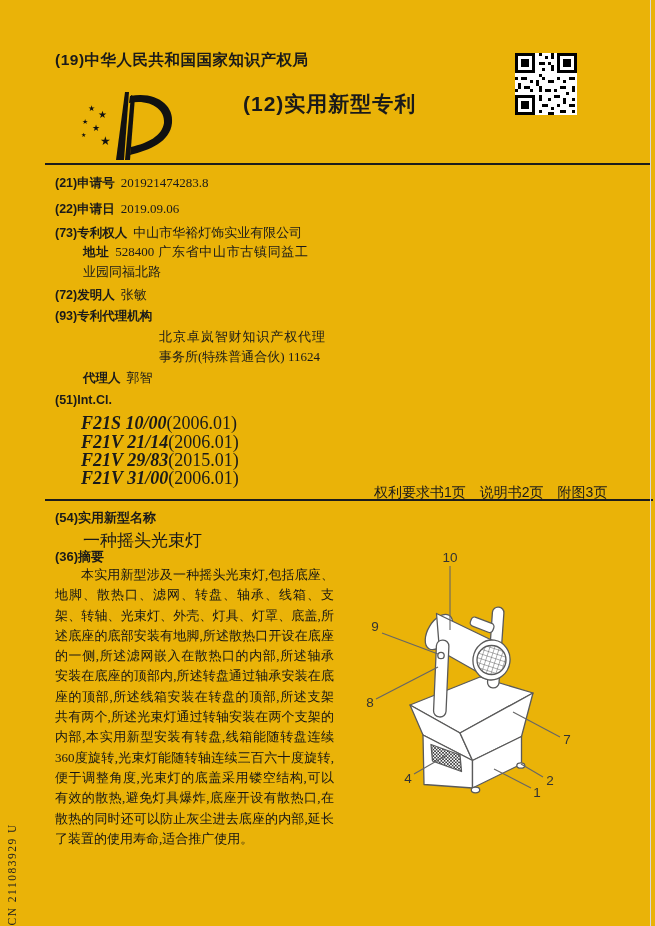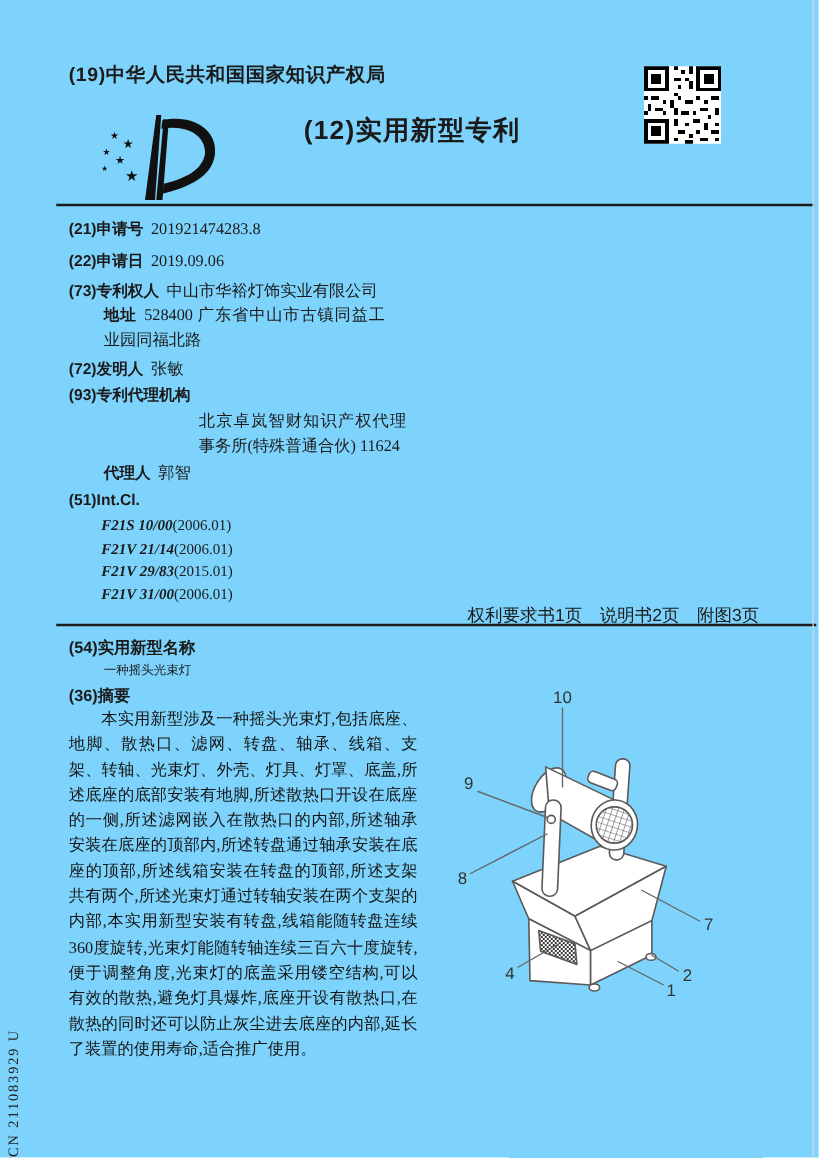--- a/index.html
+++ b/index.html
@@ -1,47 +1,47 @@
 <!DOCTYPE html>
 <html><head>
 <meta charset="utf-8">
 <style>
   * { margin:0; padding:0; box-sizing:border-box; }
   html,body { background:#ffffff; }
   .page {
-    position:relative; width:655px; height:926px; background:#7dd3fc;
+    position:relative; width:655px; height:926px; background:#eab308;
     overflow:hidden; font-family:"Liberation Sans", sans-serif; color:#1a1a1a;
   }
   .abs { position:absolute; }
   .blabel { font-family:"Liberation Sans", sans-serif; font-weight:bold; }
   .sval  { font-family:"Liberation Serif","DejaVu Serif",serif; }
   .office-line { left:55px; top:50px; font-size:15.5px; font-weight:bold; letter-spacing:0.5px; }
   .doc-type { left:243px; top:90px; font-size:21px; font-weight:bold; letter-spacing:1px; }
   .pub-block { left:405px; top:124px; }
   .pub-row { height:19px; font-size:12.5px; white-space:nowrap; }
   .pub-row .blabel { font-size:12.5px; }
   .pub-row .sval { font-size:13px; }
   .rule { position:absolute; background:#1c1c1c; }
   .rule1 { left:45px; top:163px; width:606px; height:2px; }
   .rule2 { left:45px; top:499px; width:608px; height:2px; }
   .biblio-row { position:absolute; font-size:12.5px; white-space:nowrap; }
   .biblio-row .sval { font-size:13px; margin-left:6px; }
   .wrapblock { position:absolute; font-size:12.5px; line-height:20px; text-align:justify; }
   .wrapblock .blabel { margin-right:6px; }
   .wrapblock .sval { font-size:13px; }
-  .intcl-item { position:absolute; left:81px; font-size:12px; white-space:nowrap;
+  .intcl-item { position:absolute; left:81px; font-size:18px; white-space:nowrap;
     font-family:"Liberation Serif","DejaVu Serif",serif; }
   .intcl-item .code { font-style:italic; font-weight:bold; }
   .intcl-item .idate { font-style:normal; }
   .pages-line { left:374px; top:484px; font-size:14px; white-space:nowrap; }
   .pages-line span { margin-right:14px; }
   .pages-line span:last-child { margin-right:0; }
   .s-label { font-size:13px; font-weight:bold; }
   .s54-label { left:55px; top:509px; }
-  .s54-title { left:83px; top:529px; font-size:10px; font-family:"Liberation Serif","DejaVu Serif",serif; }
+  .s54-title { left:83px; top:529px; font-size:17px; font-family:"Liberation Serif","DejaVu Serif",serif; }
   .s57-label { left:55px; top:548px; }
   .abstract {
     left:55px; top:565px; width:279px; font-size:13px; line-height:20.3px;
     text-indent:2em; text-align:justify; text-justify:inter-character;
     font-family:"Liberation Serif","DejaVu Serif",serif; color:#151515;
   }
   .side-code {
     left:-57px; top:848px; width:140px; height:15px; transform:rotate(-90deg);
     font-size:11.5px; letter-spacing:1.5px; color:#222;
     font-family:"Liberation Serif","DejaVu Serif",serif; white-space:nowrap;

